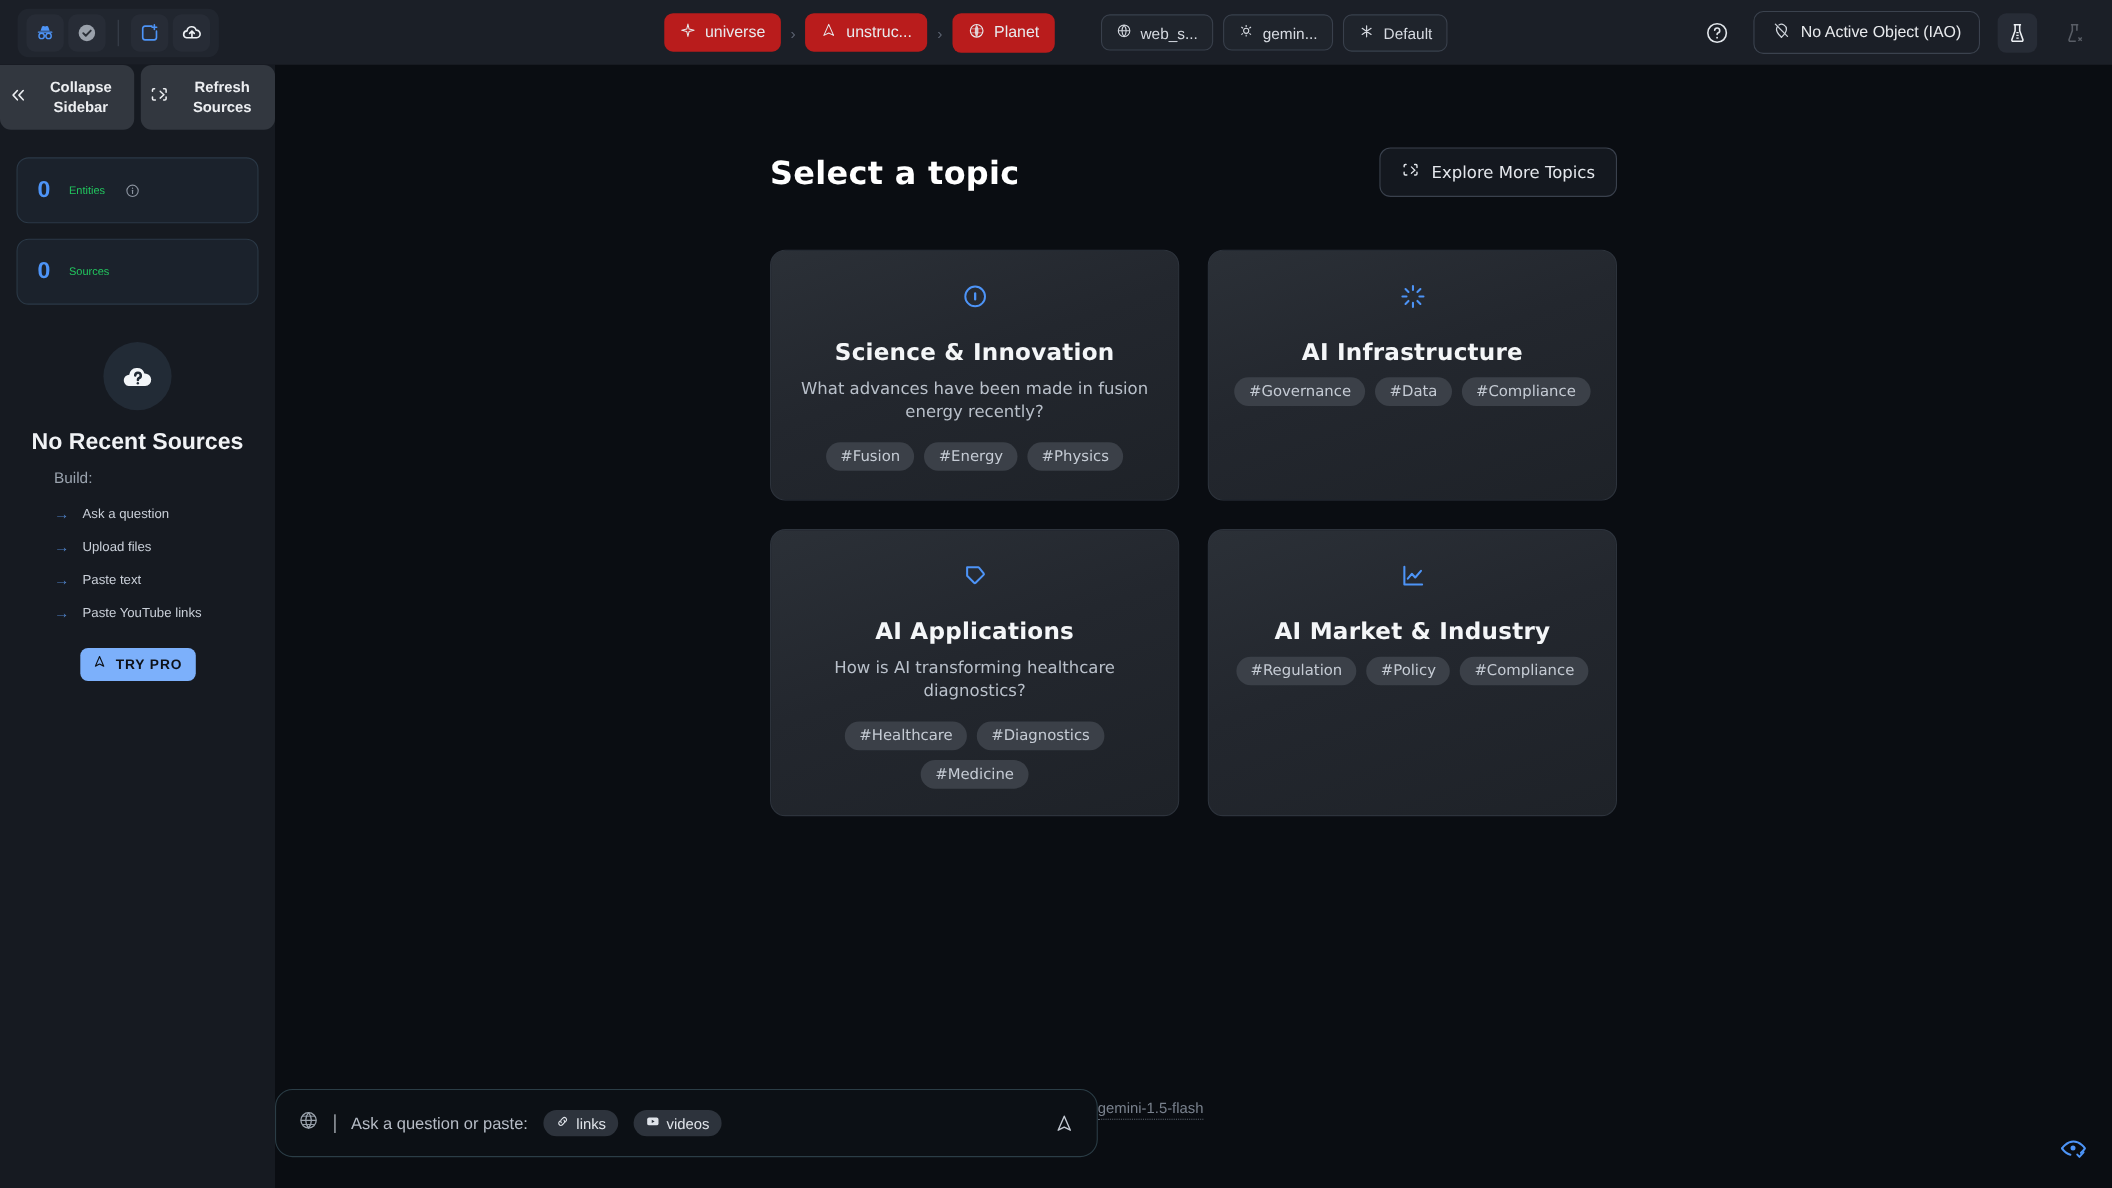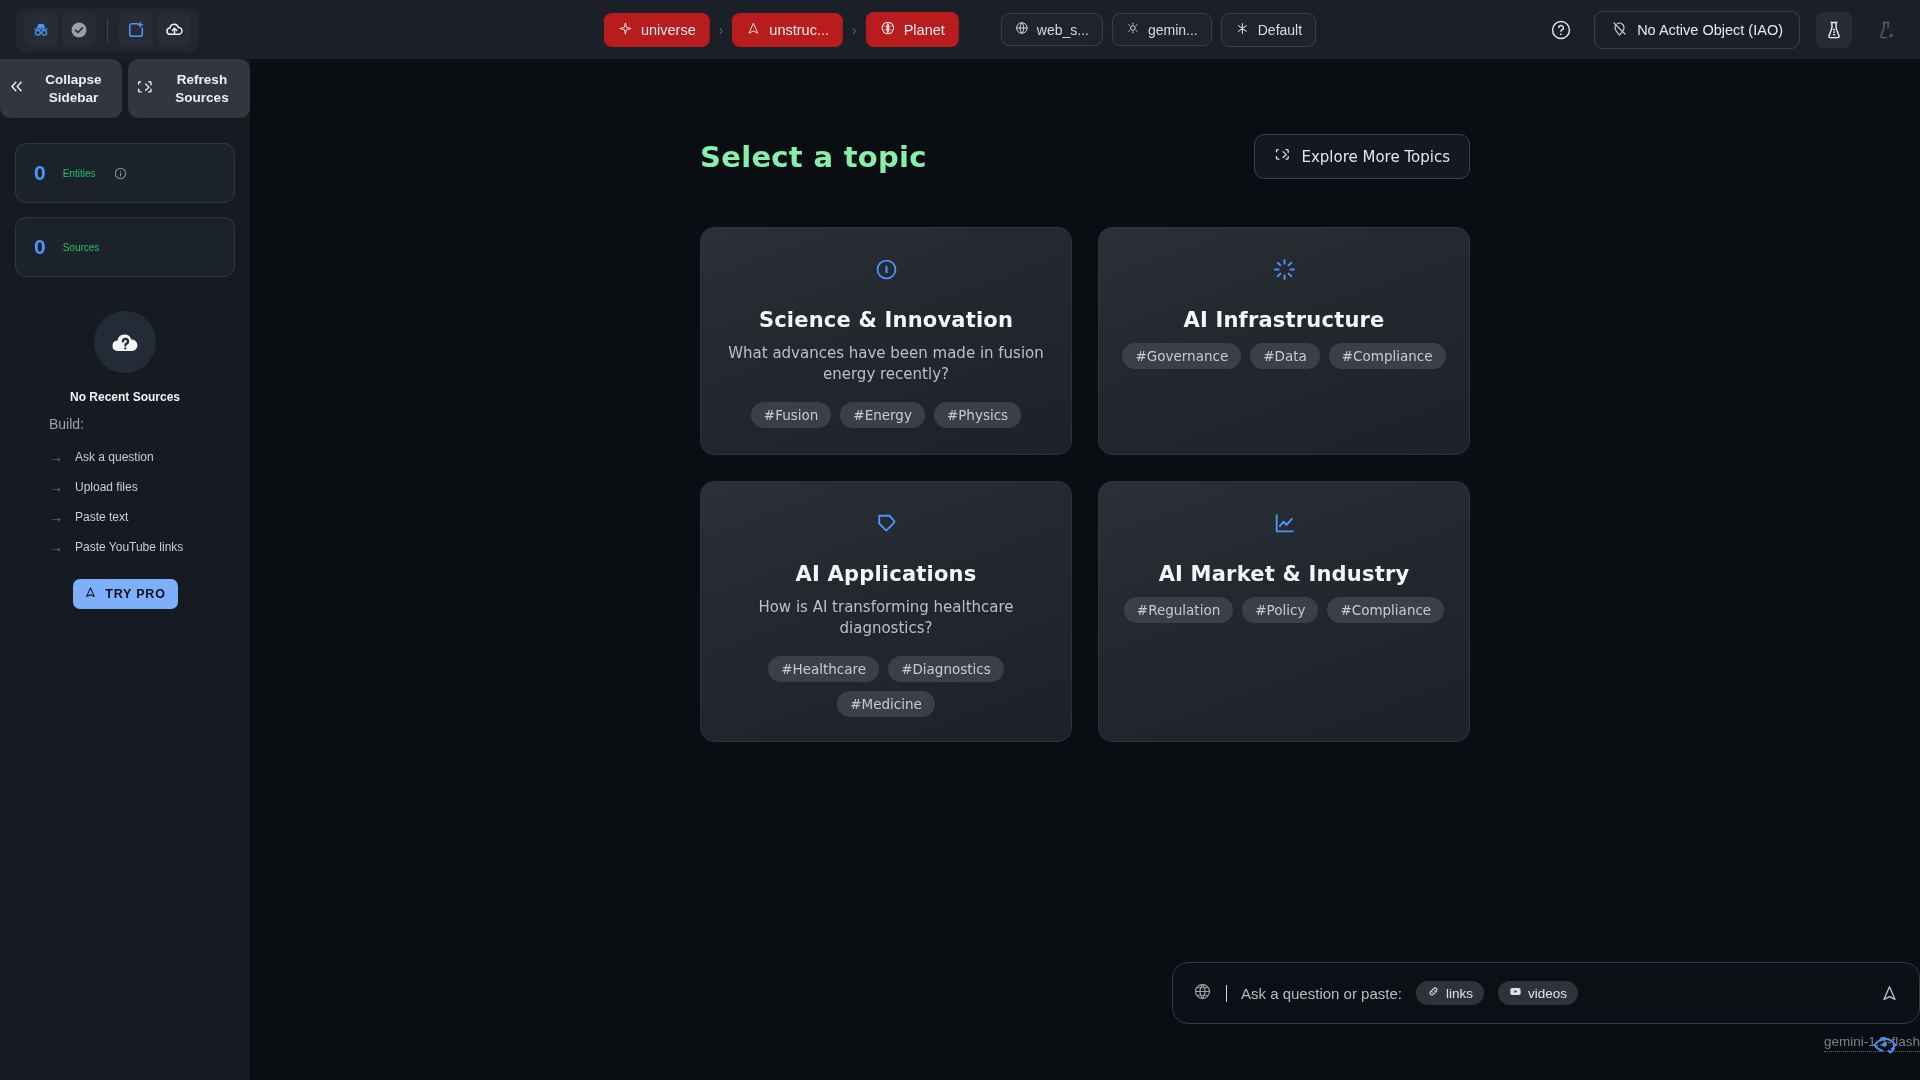--- a/index.html
+++ b/index.html
@@ -208,21 +208,21 @@
     align-items: center;
   }
   .empty-circle {
     width: 62px; height: 62px;
     border-radius: 50%;
     background: #222b36;
     display: flex; align-items: center; justify-content: center;
   }
   .empty-title {
     margin-top: 17px;
-    font-size: 12px;
+    font-size: 21px;
     font-weight: 700;
     color: #f0f2f5;
   }
 
   .build-block {
     width: 100%;
     padding: 0 0 0 49px;
     margin-top: 12px;
   }
   .build-label {
@@ -277,21 +277,21 @@
   .main-head {
     display: flex;
     align-items: center;
     justify-content: space-between;
     margin-bottom: 48px;
   }
 
   .page-title {
     font-size: 29px;
     font-weight: 700;
-    color: #86efac;
+    color: #ffffff;
     font-family: "DejaVu Sans", sans-serif;
     letter-spacing: .3px;
   }
 
   .explore-btn {
     display: flex;
     align-items: center;
     gap: 10px;
     border: 1px solid #3a414d;
     border-radius: 10px;
@@ -359,22 +359,22 @@
     cursor: pointer;
     white-space: nowrap;
   }
 
   
   .composer-wrap {
     position: absolute;
     left: 0; right: 0;
     bottom: 28px;
     display: flex;
-    flex-direction: column;
-    align-items: flex-end;
+    flex-direction: row;
+    align-items: flex-start;
   }
   .composer {
     width: 748px;
     height: 62px;
     border: 1px solid #2b3d46;
     border-radius: 16px;
     background: #0c1015;
     display: flex;
     align-items: center;
     padding: 0 20px;

